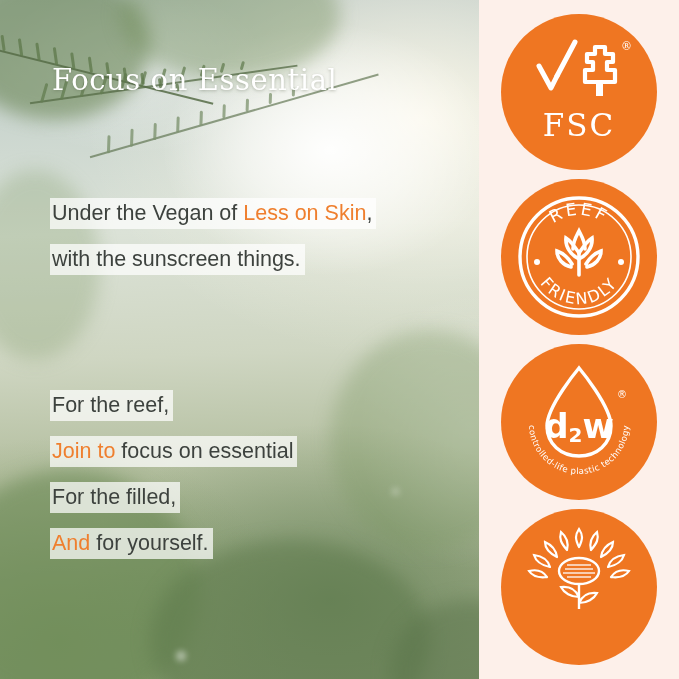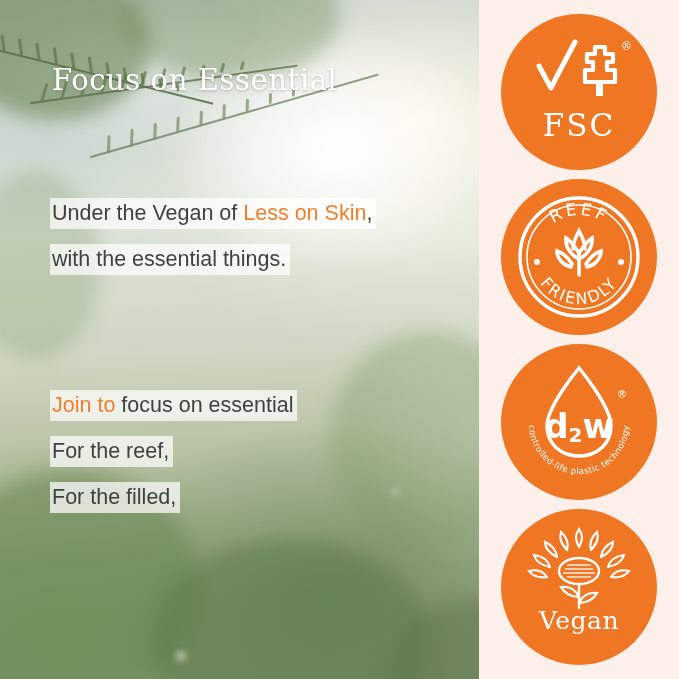--- a/index.html
+++ b/index.html
@@ -217,33 +217,36 @@
     <div class="bokeh" style="left:176px;top:651px;width:10px;height:10px;"></div>
     <div class="bokeh" style="left:392px;top:488px;width:7px;height:7px;opacity:0.7;"></div>
 
     <h1 class="headline">Focus on Essential</h1>
 
     <div class="body-block block-1">
       <span class="line">
         <span class="hl"><span class="dark">Under the Vegan of </span><span class="orange">Less on Skin</span><span class="dark">,</span></span>
       </span>
       <span class="line">
-        <span class="hl"><span class="dark">with the essential things.</span></span>
+        <span class="hl"><span class="dark">with the sunscreen things.</span></span>
       </span>
     </div>
 
     <div class="body-block block-2">
       <span class="line">
+        <span class="hl"><span class="dark">For the reef,</span></span>
+      </span>
+      <span class="line">
         <span class="hl"><span class="orange">Join to</span><span class="dark"> focus on essential</span></span>
       </span>
       <span class="line">
-        <span class="hl"><span class="dark">For the reef,</span></span>
-      </span>
-      <span class="line">
         <span class="hl"><span class="dark">For the filled,</span></span>
+      </span>
+      <span class="line">
+        <span class="hl"><span class="orange">And</span><span class="dark"> for yourself.</span></span>
       </span>
     </div>
   </div>
 
   <div class="right-panel">
 
     <div class="badge">
       <svg width="156" height="156" viewBox="0 0 156 156">
 
         <path d="M38 52 L50 74 L56 62" fill="none" stroke="#ffffff" stroke-width="5" stroke-linecap="round" stroke-linejoin="round"></path>
@@ -320,17 +323,16 @@
           <path d="M64 60 L92 60"></path>
             <path d="M62 64 L94 64"></path>
             <path d="M66 56 L90 56"></path>
             <path d="M66 68 L90 68"></path>
         </g>
 
         <path d="M78 75 L78 100" stroke="#ffffff" stroke-width="2.4" fill="none"></path>
         <path d="M78 88 C70 88, 63 84, 60 78 C69 77, 75 81, 78 88" fill="none" stroke="#ffffff" stroke-width="2.2"></path>
         <path d="M78 94 C86 94, 93 90, 96 84 C87 83, 81 87, 78 94" fill="none" stroke="#ffffff" stroke-width="2.2"></path>
       </svg>
-      <div class="badge-label vegan-text">Vegan</div>
     </div>
 
   </div>
 </div>
 
 </body></html>

